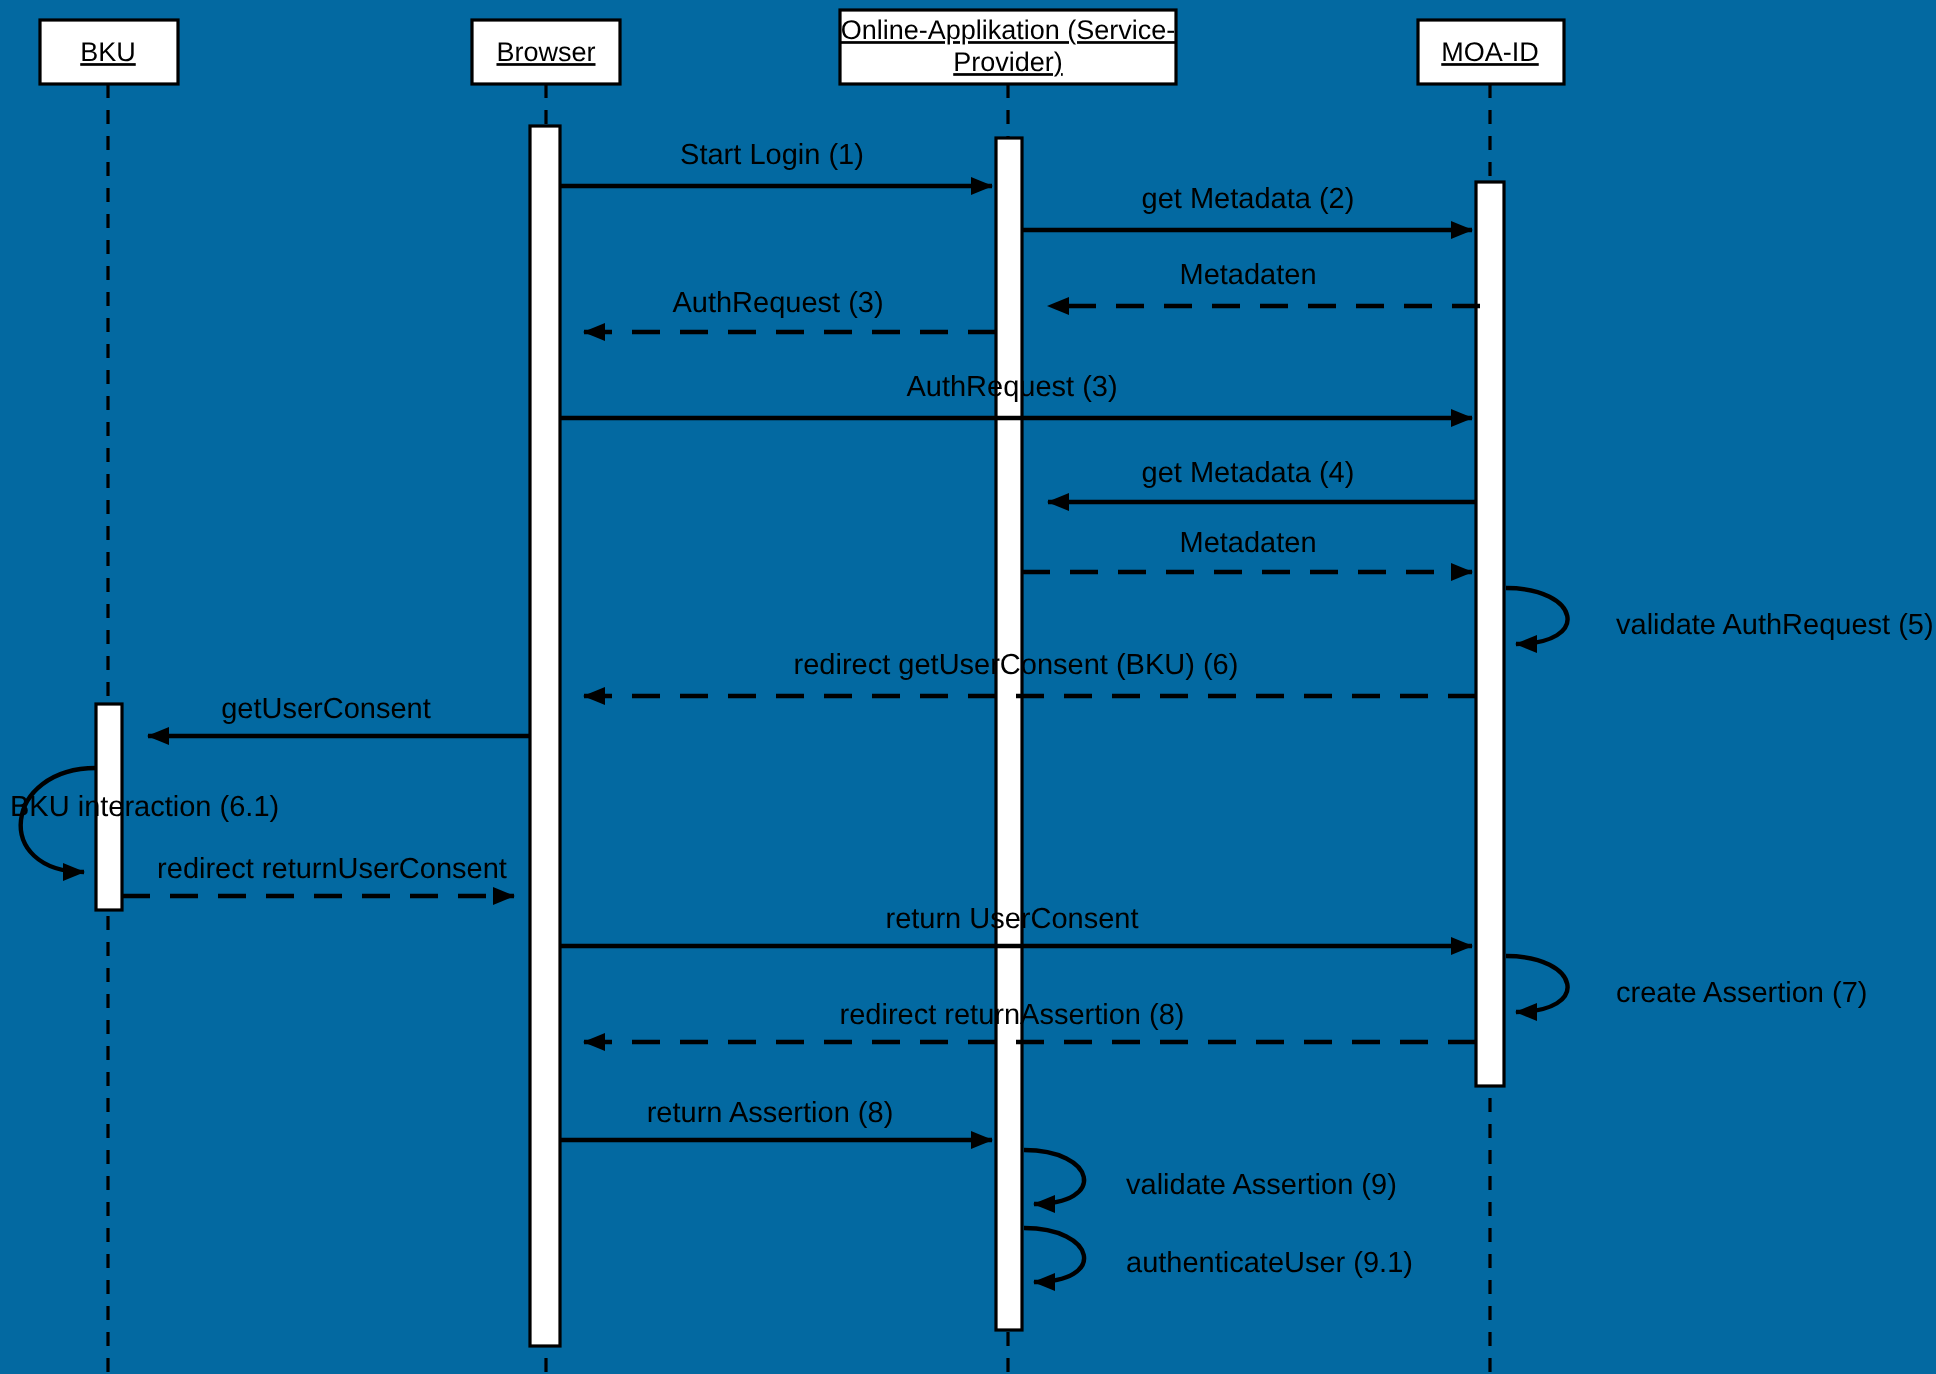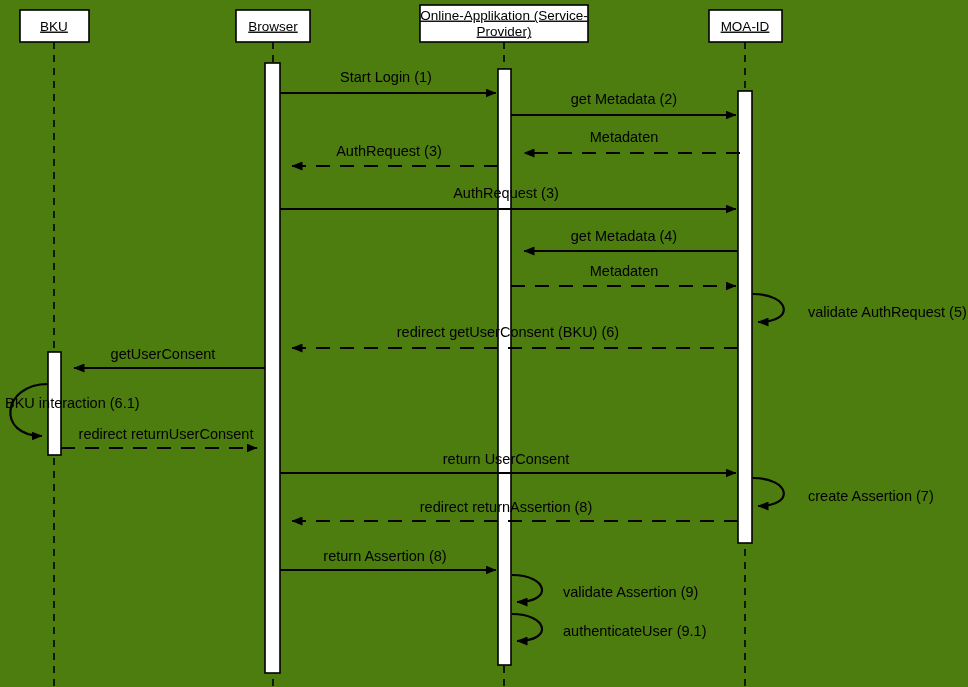--- a/index.html
+++ b/index.html
@@ -4,21 +4,21 @@
 <style>
   html, body {
     margin: 0;
     padding: 0;
     background: #ffffff;
   }
   #diagram-root {
     position: relative;
     width: 968px;
     height: 687px;
-    background: #4d7c0f;
+    background: #0369a1;
     font-family: "Liberation Sans", sans-serif;
     overflow: hidden;
   }
   svg#seq-svg {
     position: absolute;
     left: 0;
     top: 0;
     width: 968px;
     height: 687px;
     display: block;

